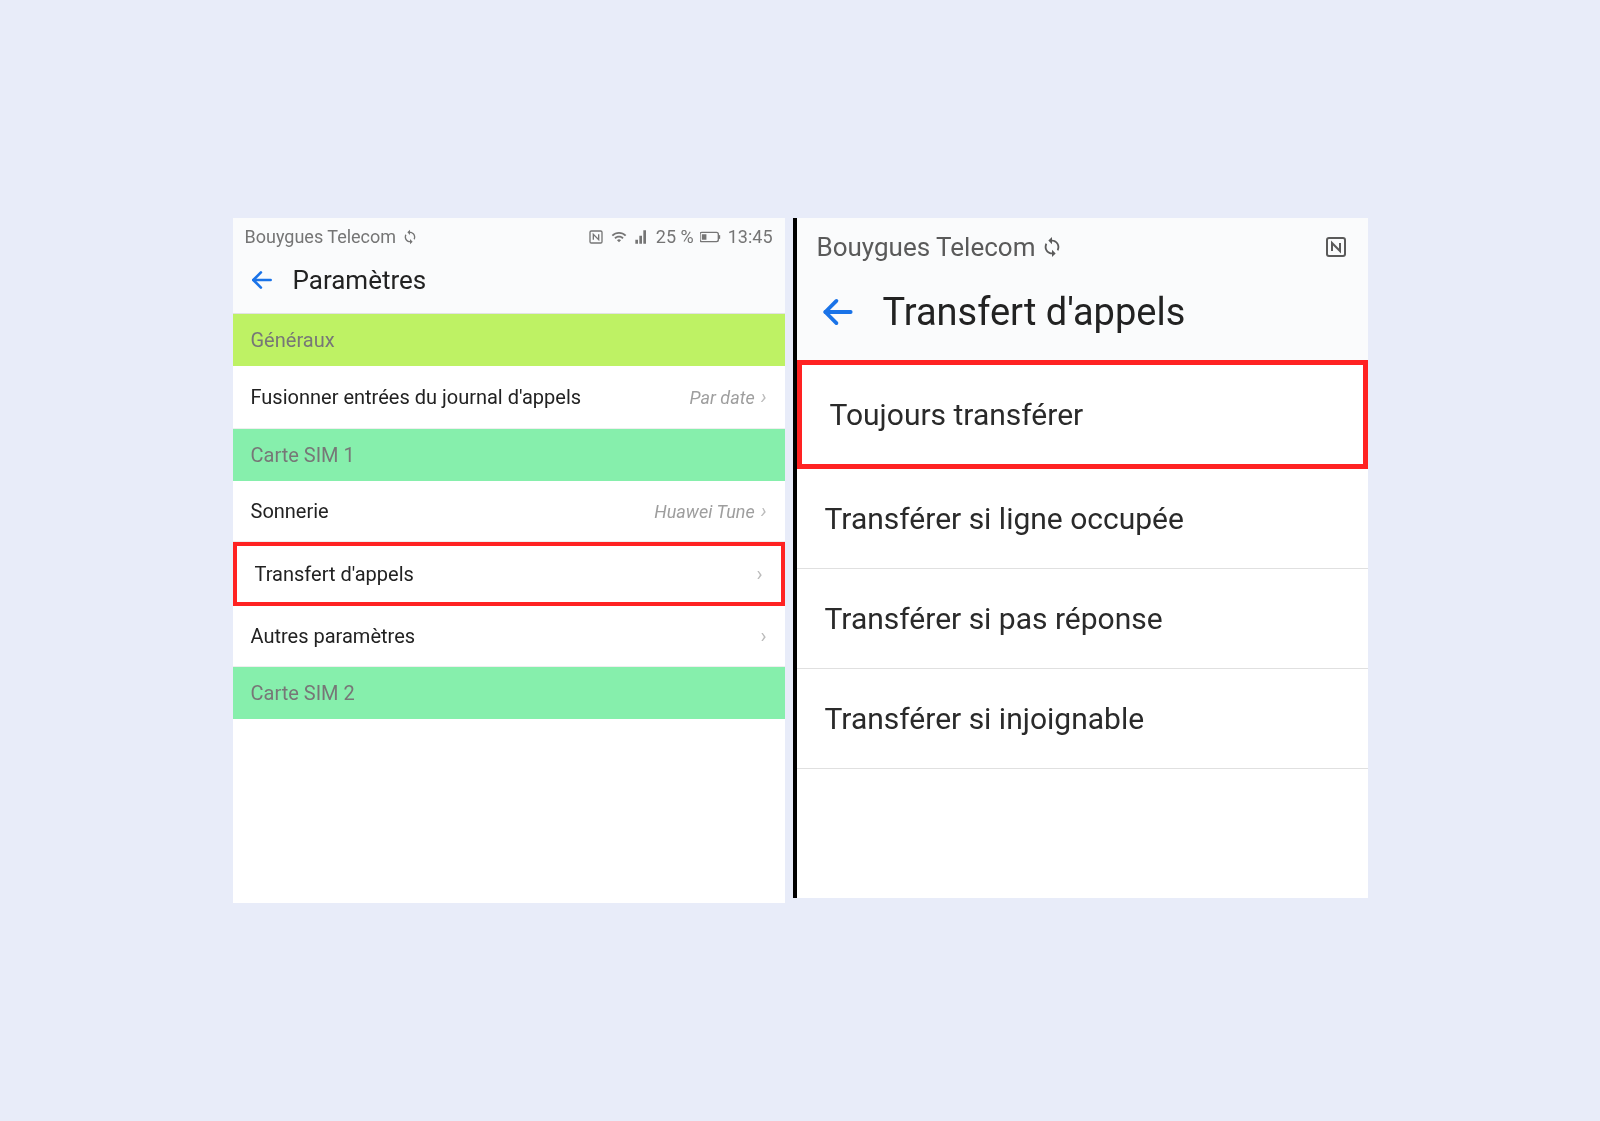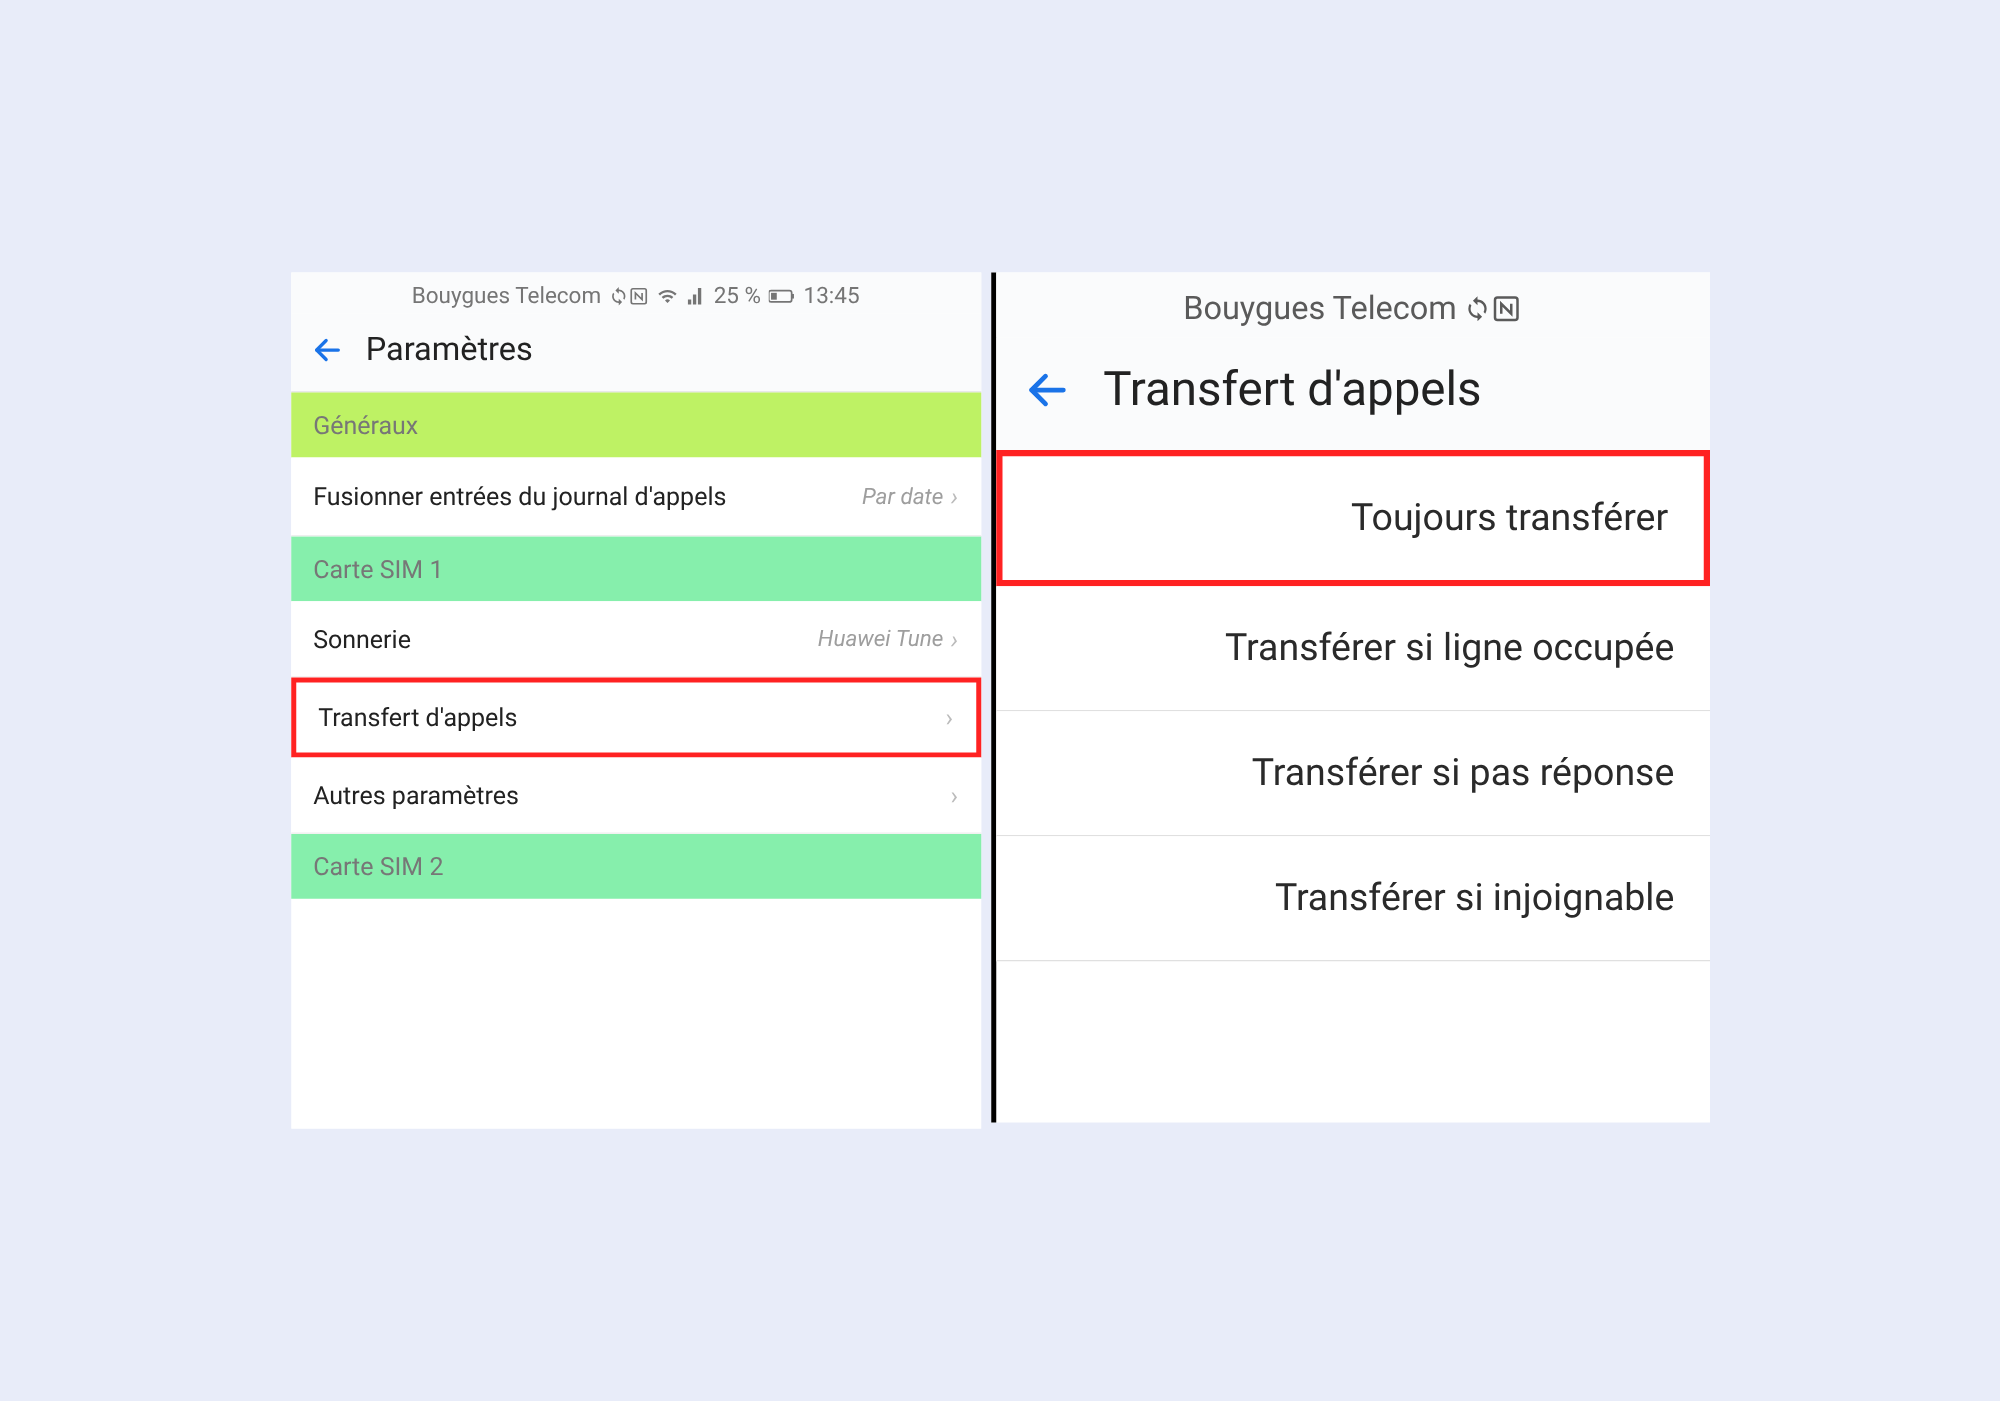--- a/index.html
+++ b/index.html
@@ -29,21 +29,21 @@
     .phone.right {
       width: 575px;
       height: 680px;
       border-left: 4px solid #000;
       margin-left: 0;
     }
     
     .statusbar {
       display: flex;
       align-items: center;
-      justify-content: center;
+      justify-content: space-between;
       padding: 8px 12px 4px 12px;
       font-size: 18px;
       color: #757575;
       background: #fafbfc;
     }
     .statusbar.big {
       font-size: 26px;
       color: #5a5a5a;
       padding: 14px 20px 8px 20px;
     }
@@ -109,21 +109,20 @@
     .highlight-red {
       border: 4px solid #f22;
     }
     
     .list-item {
       padding: 32px 28px;
       font-size: 30px;
       color: #2a2a2a;
       border-bottom: 1px solid #e0e0e0;
       background: #fff;
-      text-align: right;
     }
     .list-item.hl {
       border: 5px solid #f22;
       border-left: 5px solid #f22;
       border-right: 5px solid #f22;
       margin: 0;
     }
     .battery-icon { display:inline-flex; align-items:center; }
   </style>
 </head>

